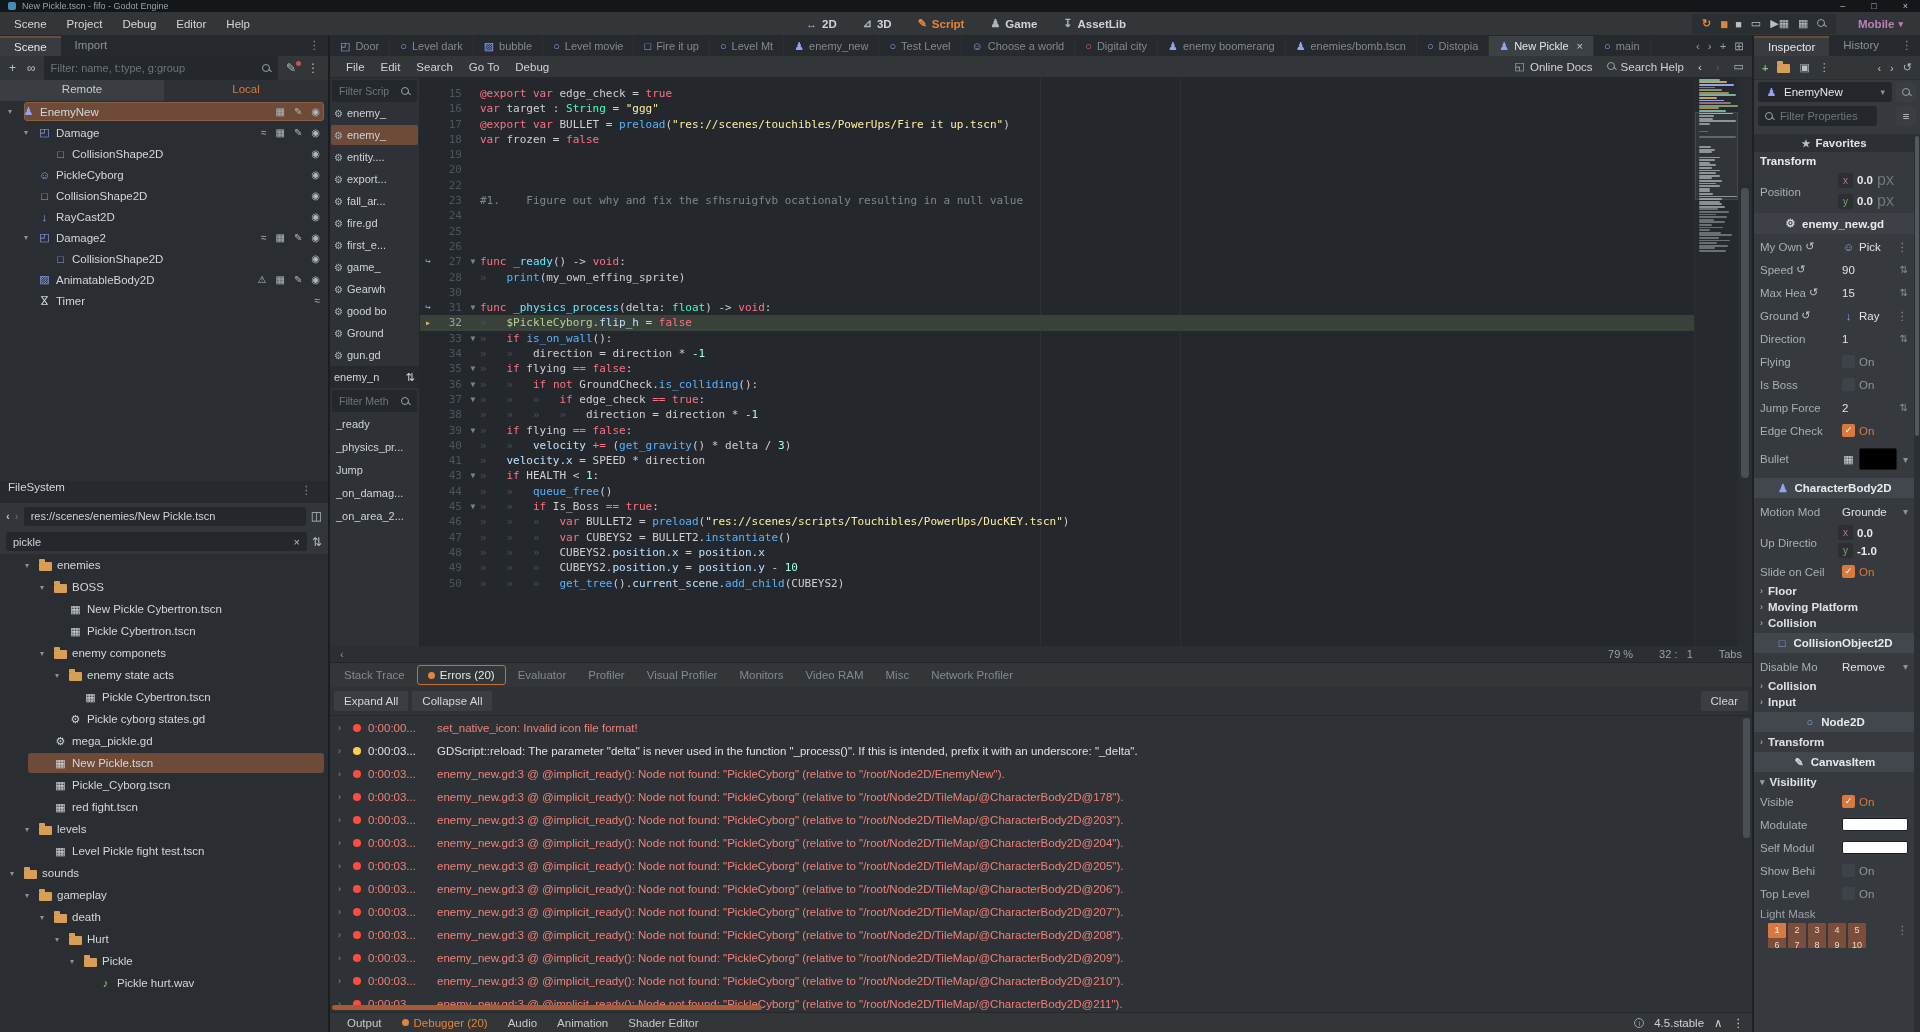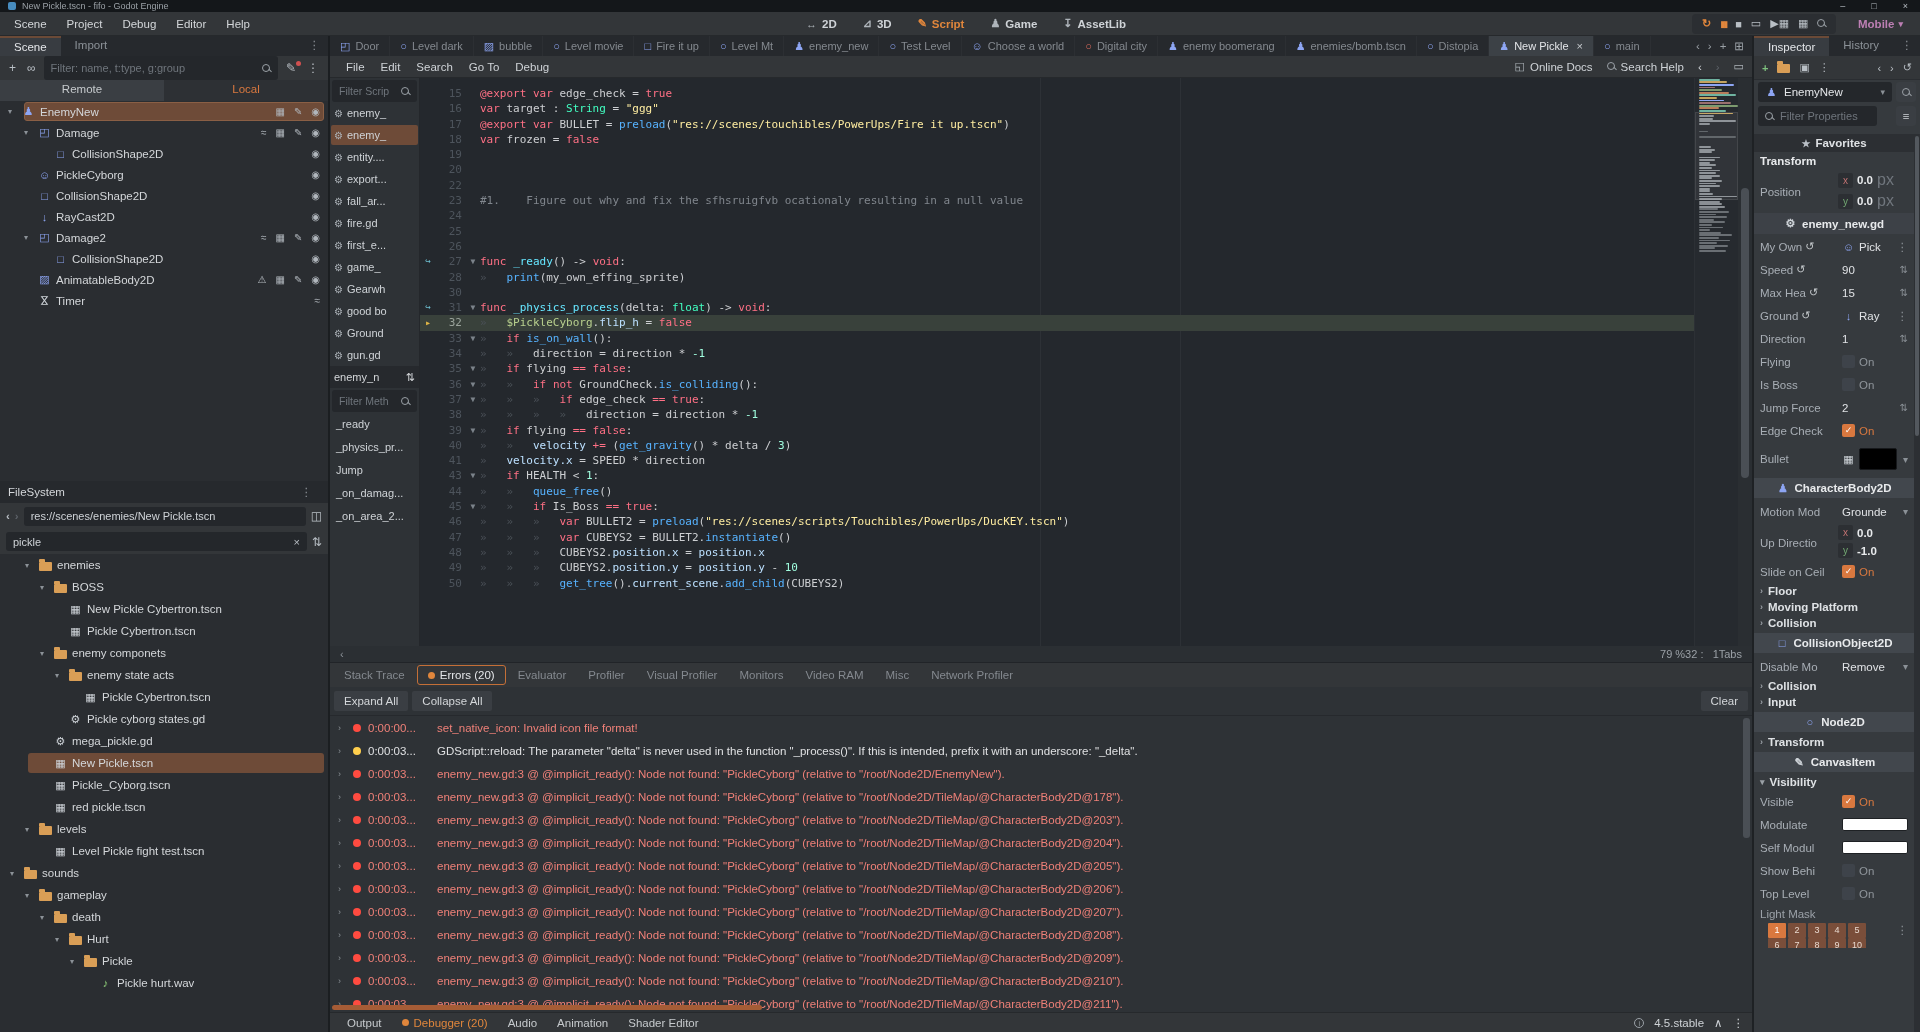--- a/index.html
+++ b/index.html
@@ -59,21 +59,21 @@
 .trow .exp{color:#8b9197;font-size:8px;width:9px;flex:none}
 .trow .spacer{flex:1}
 .trow .rbtn{font-size:10px;color:#b0b6bc;padding:0 2px}
 .trow.sel::before{content:"";position:absolute;left:24px;right:4px;top:1px;bottom:1px;background:#6e4b38;border:1px solid #8a5f45;border-radius:3px}
 .trow.selfs::before{content:"";position:absolute;left:28px;right:4px;top:1px;bottom:1px;background:#6e4b38;border-radius:3px}
 .trow>*{position:relative}
 .nico{font-size:11px;flex:none;width:13px;text-align:center}
 .c-blue{color:#8da5f3}.c-white{color:#ced3d8}.c-warn{color:#e8c341}.c-green{color:#8fd07a}.c-red{color:#e06c5e}
 .rot90{display:inline-block;transform:rotate(90deg)}
 
-.fstitle{height:22px;background:#26292d;display:flex;align-items:center;padding:0 8px;color:#d4d7da}
+.fstitle{height:22px;background:#26292d;display:flex;padding:0 8px;color:#d4d7da}
 .fsnav{height:26px;display:flex;align-items:center;gap:5px;padding:0 6px;background:#333639}
 .fsnav .arr{color:#b9bfc5;font-weight:bold}
 .fsnav .arr.dim{color:#5c6167}
 .fsnav .well{flex:1;height:19px;font-size:11px}
 .fsbtn{color:#b9bfc5;font-size:12px}
 .fssearch{height:25px;display:flex;align-items:center;gap:5px;padding:0 6px;background:#333639}
 .fssearch .well{flex:1;height:19px;font-size:11px}
 
 .scenetabs{height:20px;background:#26292d;display:flex;align-items:stretch;overflow:hidden}
 .stab{display:flex;align-items:center;gap:5px;padding:0 10px;color:#84898f;white-space:nowrap;font-size:11px;border-right:1px solid #2c2f33}
@@ -114,21 +114,21 @@
 .tok-f{color:#57b3ff}.tok-fd{color:#66e6ff}.tok-m{color:#bce0ff}.tok-n{color:#a1ffe0}
 .tok-c{color:#80868d}.tok-p{color:#cdcfd2}.tok-d{color:#b8d08e}
 .minimap{position:absolute;right:14px;top:0;bottom:0;width:44px;background:#262a2f;border-left:1px solid #2c3035}
 .mini-line{height:1.8px;margin:0.8px 2px 0 4px;border-radius:1px}
 .mini-view{position:absolute;left:0;right:0;background:rgba(255,255,255,0.05);border:1px solid rgba(255,255,255,0.09)}
 .vscroll{position:absolute;right:0;top:0;bottom:0;width:14px;background:#2a2e32}
 .vscroll .thumb{position:absolute;left:3px;right:3px;border-radius:4px;background:#4a4f55}
 
 .codestatus{height:16px;background:#2b2f33;display:flex;align-items:center;padding:0 10px;gap:26px;color:#9aa0a6;font-size:11px}
 .codestatus .larr{color:#8b9197}
-.codestatus .right{margin-left:auto;display:flex;}
+.codestatus .right{margin-left:auto;display:flex;gap:26px}
 
 .dbg{height:350px;background:#2e3236;border-top:1px solid #212428;display:flex;flex-direction:column;position:relative}
 .dbgtabs{height:24px;display:flex;align-items:center;gap:2px;padding:2px 4px;background:#333639}
 .dbgtab{padding:3px 10px;color:#84898f;white-space:nowrap;display:flex;gap:5px;align-items:center}
 .dbgtab.active{border:1px solid #c46f37;border-radius:3px;color:#e4e6e9}
 .errdot-o{width:7px;height:7px;border-radius:50%;background:#e0863c;flex:none}
 .dbgactions{height:28px;display:flex;align-items:center;gap:4px;padding:0 4px;background:#2e3236}
 .dbtn{background:#3a3e43;border-radius:2px;padding:4px 10px;color:#d4d7da}
 .dbgclear{margin-left:auto}
 .errlist{flex:1;overflow:hidden;position:relative;border-top:1px solid #26292d}
@@ -431,21 +431,21 @@
         <span class="nm">New Pickle.tscn</span>
       </div>
       <div class="trow" style="height: 22px; padding-left: 40px;">
         <span class="exp"></span>
         <span class="nico c-white">▦</span>
         <span class="nm">Pickle_Cyborg.tscn</span>
       </div>
       <div class="trow" style="height: 22px; padding-left: 40px;">
         <span class="exp"></span>
         <span class="nico c-white">▦</span>
-        <span class="nm">red pickle.tscn</span>
+        <span class="nm">red fight.tscn</span>
       </div>
       <div class="trow" style="height: 22px; padding-left: 25px;">
         <span class="exp">▾</span>
         <span class="folderic"></span>
         <span class="nm">levels</span>
       </div>
       <div class="trow" style="height: 22px; padding-left: 40px;">
         <span class="exp"></span>
         <span class="nico c-white">▦</span>
         <span class="nm">Level Pickle fight test.tscn</span>

